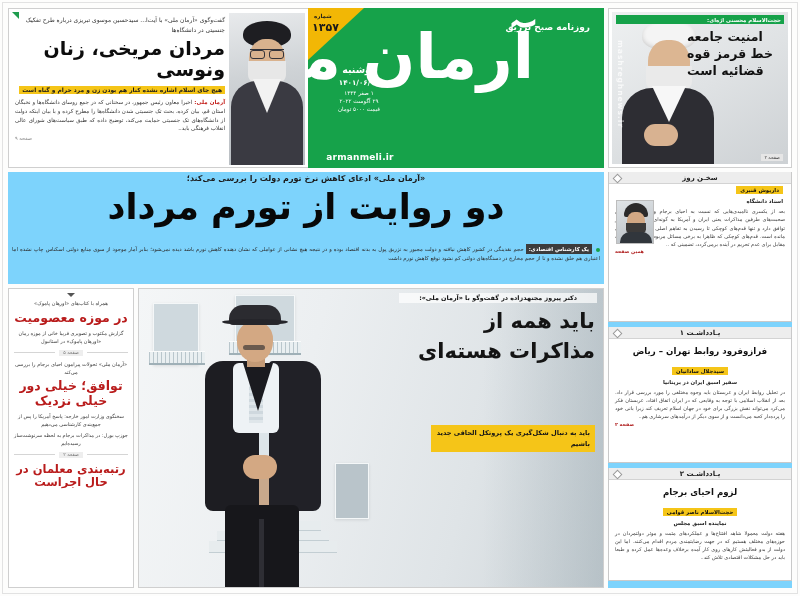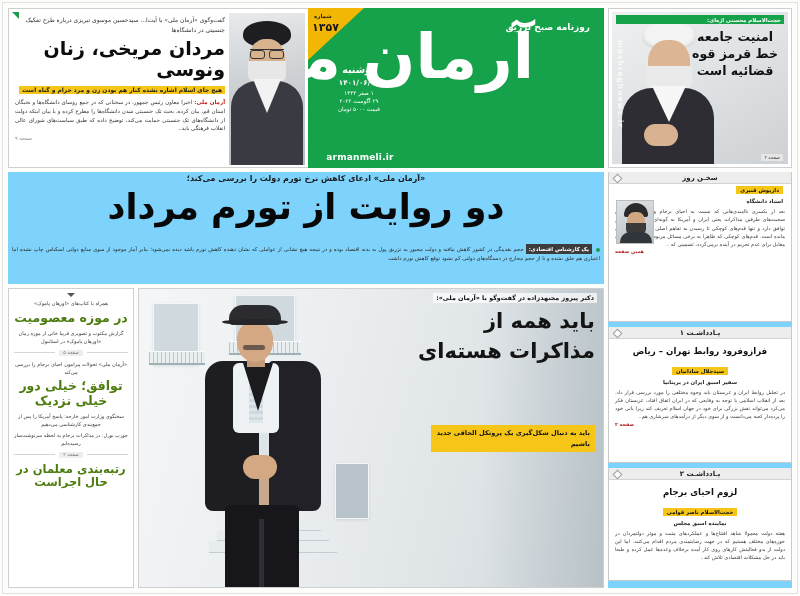--- a/index.html
+++ b/index.html
@@ -163,21 +163,21 @@
   #tr-inner{ position:relative; width:100%; height:100%; overflow:hidden;
     background: linear-gradient(150deg,#eef0f1 0%,#dfe2e4 50%,#cdd1d4 100%); }
   #tr-kicker{
     position:absolute; right:4px; top:3px; left:4px;
     background:#16a24a; color:#fff; font-size:5.4px; font-weight:700;
     padding:1.6px 3px; z-index:3;
   }
   #tr-headline{
     position:absolute; right:5px; top:17px; width:96px; z-index:3;
     font-size:12.5px; font-weight:800; line-height:1.35; color:#111;
-    text-align:center;
+    text-align:left;
   }
   #tr-pageref{
     position:absolute; right:5px; bottom:3px; z-index:3;
     font-size:4.6px; color:#444; background:#e6e6e6; padding:1px 3px;
   }
   #tr-watermark{
     position:absolute; left:4px; top:28px; z-index:4;
     color:rgba(255,255,255,.75); font-size:7.5px; font-weight:700;
     writing-mode:vertical-rl; direction:ltr; letter-spacing:1px;
   }
@@ -213,21 +213,21 @@
   }
 
   
   #left-col{
     left: 8px; top: 288px; width: 126px; height: 300px;
     border:1px solid #cfcfcf; background:#fff; padding:4px 5px;
     overflow:hidden;
   }
   .lc-block{ margin-bottom:5px; }
   .lc-kicker{ font-size:5.1px; line-height:1.55; color:#3a3a3a; text-align:center; margin-bottom:3px;}
-  .lc-headline{ font-size:12.5px; font-weight:800; text-align:center; line-height:1.18; color:#4d7c0f; margin-bottom:3px;}
+  .lc-headline{ font-size:12.5px; font-weight:800; text-align:center; line-height:1.18; color:#b91c1c; margin-bottom:3px;}
   .lc-headline.small{ font-size:11.5px; }
   .lc-body{ font-size:5px; line-height:1.6; color:#3a3a3a; text-align:center;}
   .lc-divider{
     display:flex; align-items:center; justify-content:center;
     margin:4px 0 5px; gap:4px;
   }
   .lc-divider .ln{ flex:1; height:1px; background:#d5d5d5;}
   .lc-divider .pg{ font-size:4.6px; color:#777; background:#eee; padding:0.5px 4px;}
   .lc-caret{
     width:0;height:0;margin:0 auto 3px;
@@ -279,21 +279,21 @@
   .m-jacket-l{position:absolute;left:6px;top:56px;width:54px;height:150px;background:#1d1d22;border-radius:18px 4px 4px 8px;}
   .m-jacket-r{position:absolute;left:70px;top:56px;width:52px;height:150px;background:#212127;border-radius:4px 18px 8px 4px;}
   .m-lapel{position:absolute;left:44px;top:58px;width:30px;height:48px;background:#1a1a1f;clip-path:polygon(50% 100%,0 0,100% 0);}
   .m-hand{position:absolute;left:44px;top:150px;width:34px;height:24px;background:#d3a883;border-radius:12px;}
   .m-legs{position:absolute;left:26px;top:200px;width:74px;height:84px;background:#17171b;border-radius:6px 6px 2px 2px;}
   .m-leggap{position:absolute;left:60px;top:214px;width:5px;height:70px;background:#2e2e34;}
 
   #ca-kicker{
     position:absolute; right:6px; top:4px; z-index:5;
     font-size:6.4px; font-weight:800; color:#111;
-    background:rgba(255,255,255,.7); padding:1px 3px;
+    background:rgba(255,255,255,.7); padding:1px 20px;
   }
   #ca-headline{
     position:absolute; right:8px; top:18px; width:190px; z-index:5;
     text-align:right;
   }
   #ca-headline span{
     display:block; font-size:21px; font-weight:800; line-height:1.42;
     color:#141414;
   }
   #ca-yellowbox{

